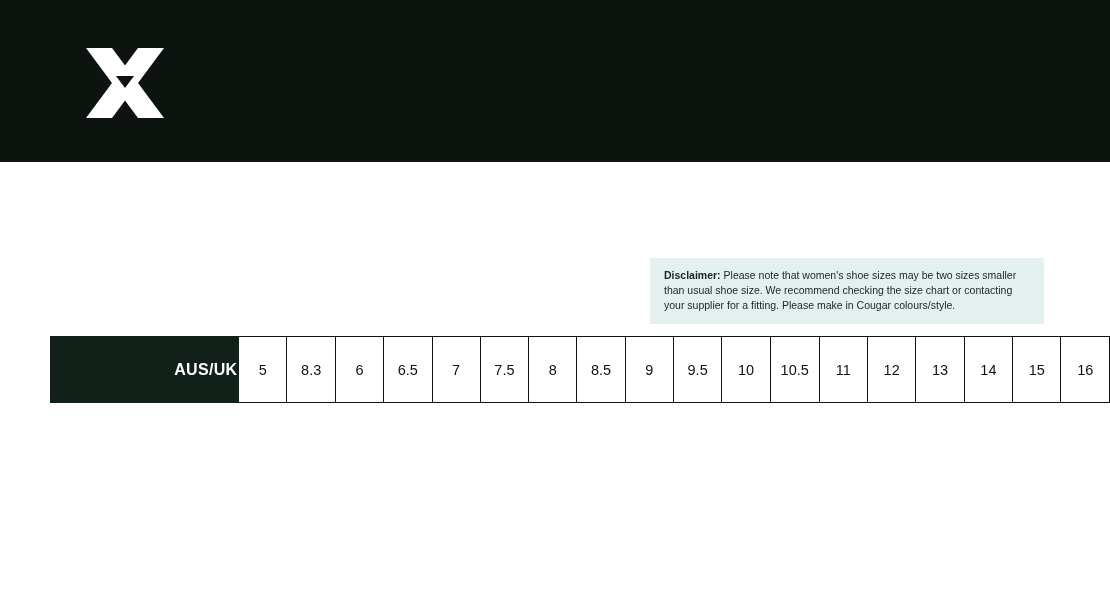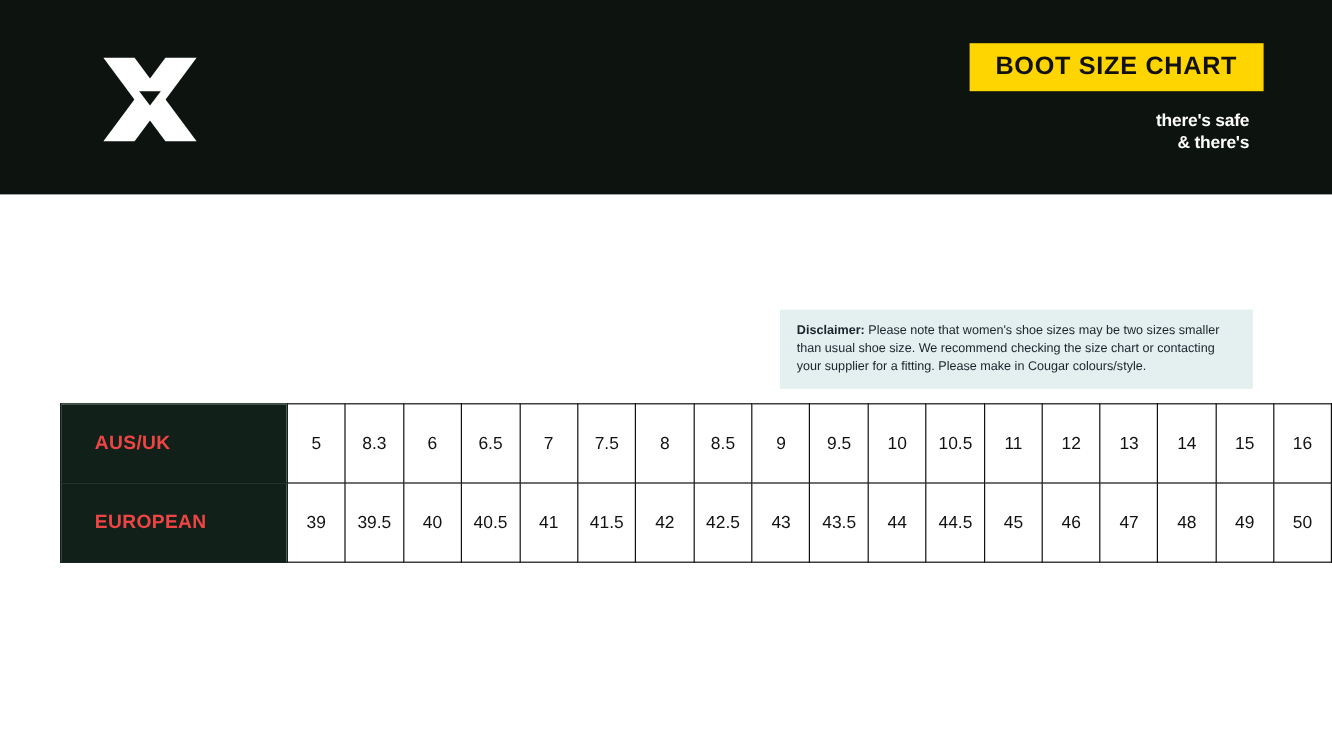--- a/index.html
+++ b/index.html
@@ -109,50 +109,45 @@
     height: 63px;
     text-align: center;
     vertical-align: middle;
     font-size: 14.5px;
     color: #111111;
     background: #ffffff;
   }
   .size-table td.rowhead {
     width: 162px;
     background: #11211a;
-    color: #ef4444;
+    color: #ffffff;
     font-weight: bold;
     font-size: 16px;
-    text-align: left;
+    text-align: right;
     padding-left: 28px;
     letter-spacing: 0.3px;
     border: 1px solid #11211a;
   }
   .size-table td.cell { width: 46.5px; }
 </style>
 </head>
 <body>
 
 <div class="header">
 
   <div class="logo-x">
     <svg viewBox="0 0 78 70" width="78" height="70" aria-hidden="true">
       <polygon points="0,0 26,0 78,70 52,70" fill="#ffffff"></polygon>
       <polygon points="78,0 52,0 0,70 26,70" fill="#ffffff"></polygon>
       <polygon points="30,28 48,28 39,40" fill="#0d1410"></polygon>
     </svg>
   </div>
 
-  <div class="chart-badge">BOOT SIZE CHART</div>
 
   <div class="brand-row">
-    <div class="brand-tagline">
-      <div>there's safe</div>
-      <div>&amp; there's</div>
-    </div>
   </div>
 </div>
 
 <div class="disclaimer"><b>Disclaimer:</b><span> Please note that women's shoe sizes may be two sizes smaller than usual shoe size. We recommend checking the size chart or contacting your supplier for a fitting. Please make in Cougar colours/style.</span></div>
 
 <table class="size-table">
   <tbody>
     <tr>
       <td class="rowhead">AUS/UK</td>
       <td class="cell">5</td>
@@ -167,35 +162,14 @@
       <td class="cell">9.5</td>
       <td class="cell">10</td>
       <td class="cell">10.5</td>
       <td class="cell">11</td>
       <td class="cell">12</td>
       <td class="cell">13</td>
       <td class="cell">14</td>
       <td class="cell">15</td>
       <td class="cell">16</td>
     </tr>
-    <tr>
-      <td class="rowhead">EUROPEAN</td>
-      <td class="cell">39</td>
-      <td class="cell">39.5</td>
-      <td class="cell">40</td>
-      <td class="cell">40.5</td>
-      <td class="cell">41</td>
-      <td class="cell">41.5</td>
-      <td class="cell">42</td>
-      <td class="cell">42.5</td>
-      <td class="cell">43</td>
-      <td class="cell">43.5</td>
-      <td class="cell">44</td>
-      <td class="cell">44.5</td>
-      <td class="cell">45</td>
-      <td class="cell">46</td>
-      <td class="cell">47</td>
-      <td class="cell">48</td>
-      <td class="cell">49</td>
-      <td class="cell">50</td>
-    </tr>
   </tbody>
 </table>
 
 </body></html>

